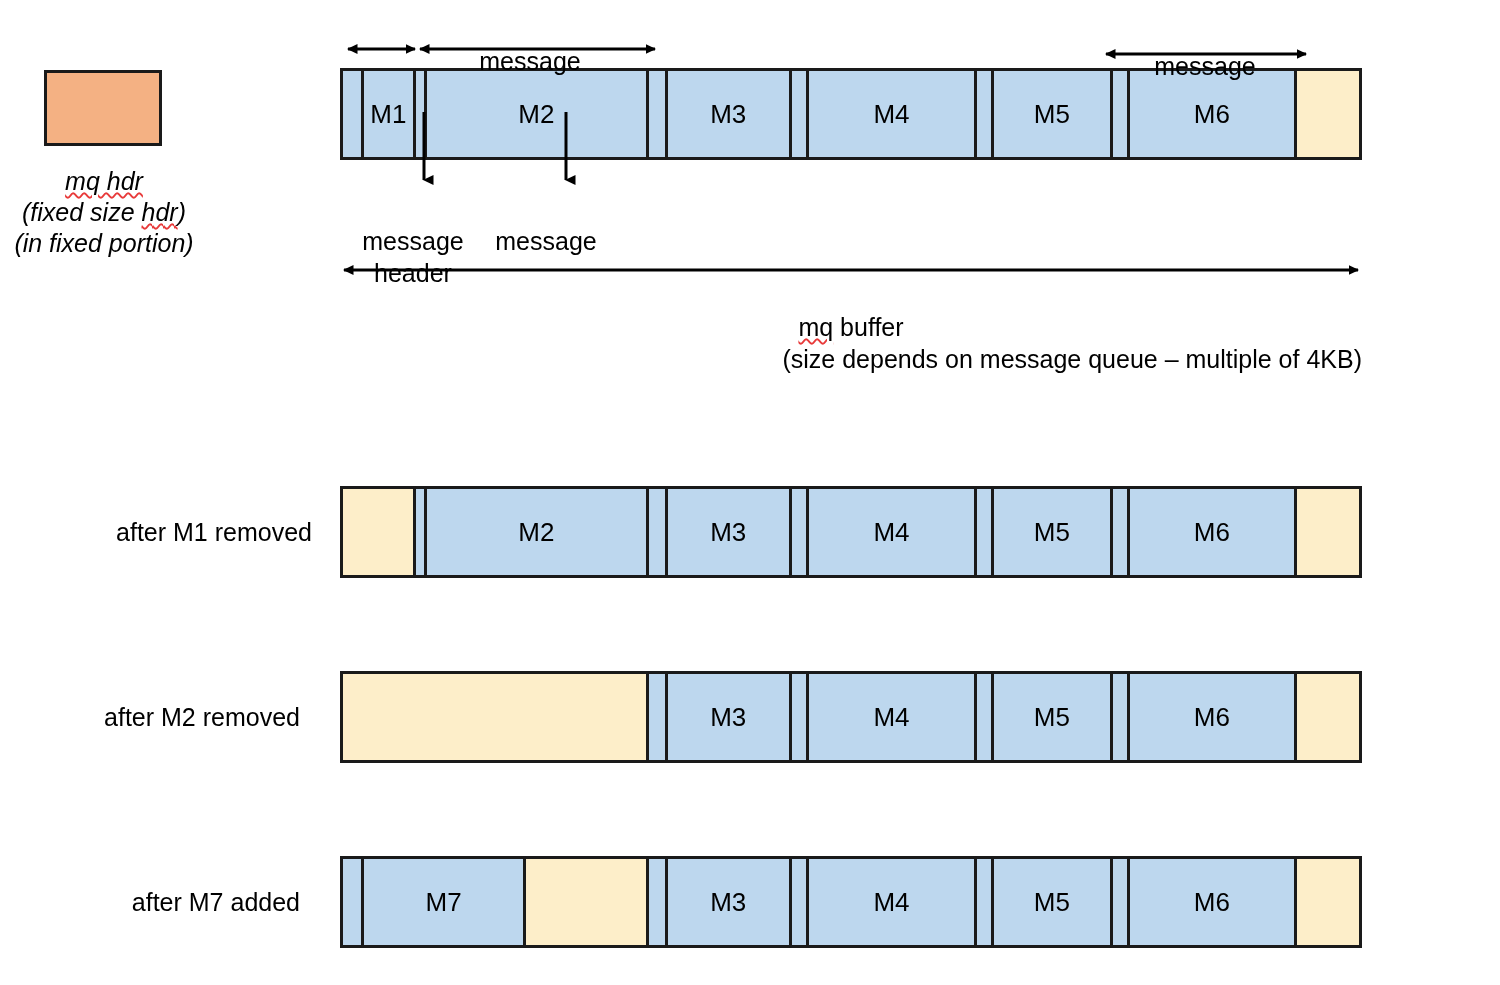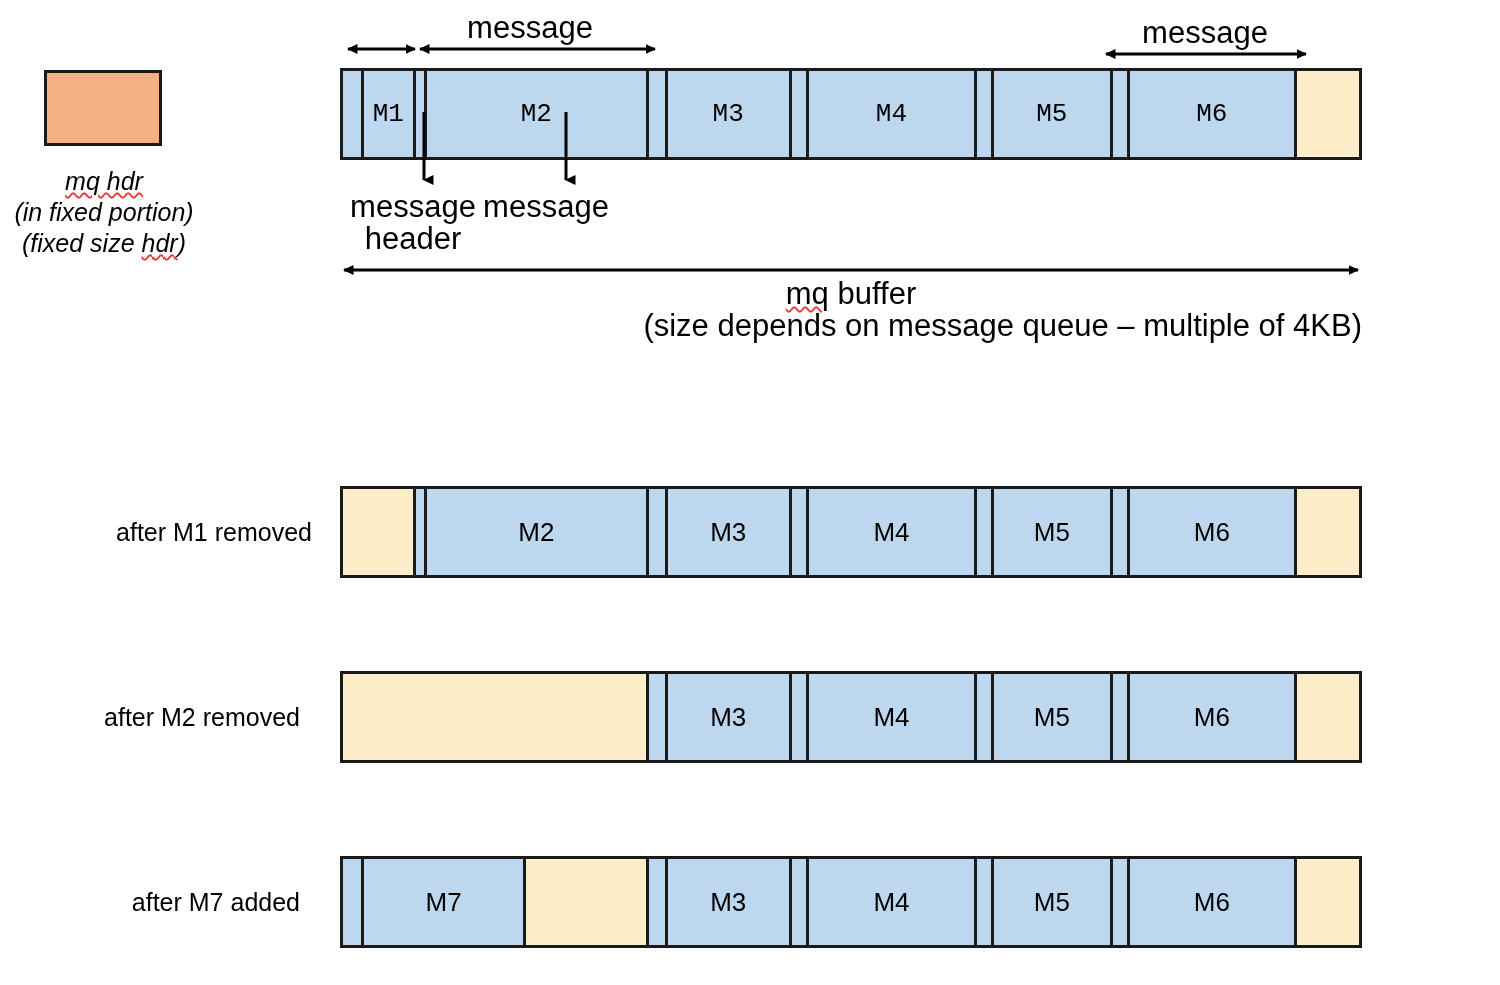--- a/index.html
+++ b/index.html
@@ -78,41 +78,42 @@
     font-size: 25px;
     text-align: right;
     white-space: nowrap;
   }
 
   
   #overlay { position: absolute; left: 0; top: 0; width: 1500px; height: 985px; pointer-events: none; }
 
   .ann {
     position: absolute;
-    font-size: 31px;
+    font-size: 25px;
     line-height: 31px;
     text-align: center;
     white-space: nowrap;
+    margin-top: 34px;
   }
   .ann-2line { line-height: 32px; }
 </style>
 </head>
 <body>
 
 <div class="canvas">
 
   <div class="abs" id="mq-hdr-box"></div>
   <div class="abs" id="mq-hdr-caption">
     <div><span class="sp">mq hdr</span></div>
+    <div>(fixed size <span class="sp">hdr</span>)</div>
     <div>(in fixed portion)</div>
-    <div>(fixed size <span class="sp">hdr</span>)</div>
   </div>
 
   <div id="bars-host">
-      <div class="bar" style="left: 340px; top: 68px; width: 1022px; height: 92px; font-family: Liberation Mono, monospace;">
+      <div class="bar" style="left: 340px; top: 68px; width: 1022px; height: 92px;">
         <div class="seg hdr" style="flex: 0 0 2.06767%;"></div>
         <div class="seg blue" style="flex: 0 0 5.07519%;">
           <span>M1</span>
         </div>
         <div class="seg hdr" style="flex: 0 0 1.12782%;"></div>
         <div class="seg blue" style="flex: 0 0 21.8045%;">
           <span>M2</span>
         </div>
         <div class="seg hdr" style="flex: 0 0 1.8797%;"></div>
         <div class="seg blue" style="flex: 0 0 12.218%;">

